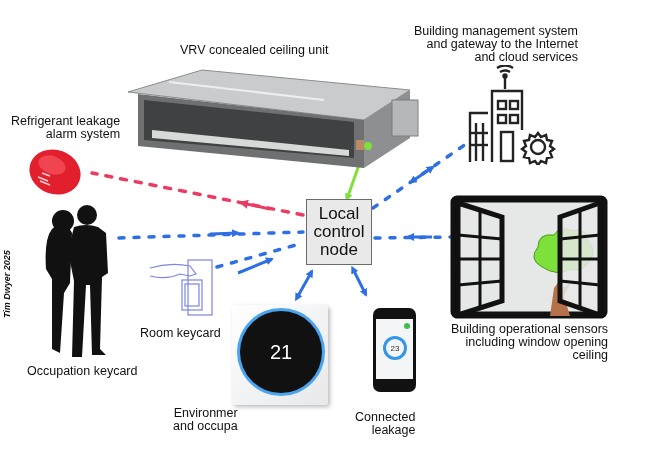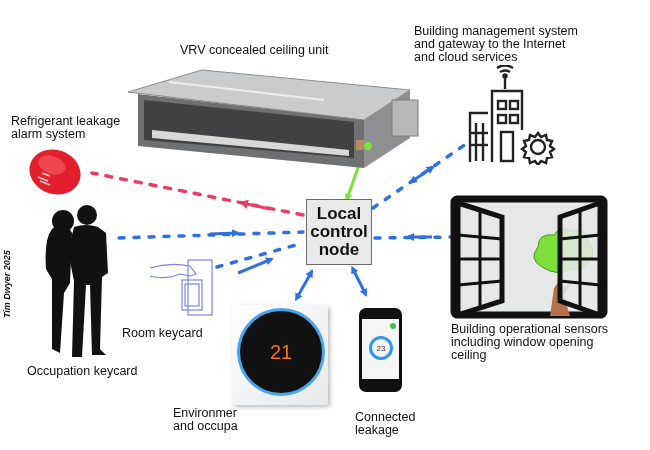--- a/index.html
+++ b/index.html
@@ -1,23 +1,23 @@
 <!DOCTYPE html>
 <html><head>
 <meta charset="utf-8">
 <style>
   html, body { margin:0; padding:0; background:#ffffff; }
   body { width:650px; height:450px; position:relative; overflow:hidden;
          font-family:"Liberation Sans", sans-serif; color:#111; }
-  .lbl { position:absolute; font-size:12.5px; line-height:13px; color:#111; white-space:pre-line; }
+  .lbl { position:absolute; font-size:12.5px; line-height:13px; color:#111; white-space:pre-line;text-align:right; }
   #links { position:absolute; left:0; top:0; }
   .node-box { position:absolute; left:306px; top:199px; width:66px; height:66px;
               background:#e8e9e8; border:1.5px solid #6b6b6b; box-sizing:border-box;
               display:flex; align-items:center; justify-content:center; text-align:center;
-              font-weight:bold; font-size:17px; line-height:18px; white-space:pre-line; color:#111; }
+              font-weight:normal; font-size:17px; line-height:18px; white-space:pre-line; color:#111; }
   .credit { position:absolute; left:2px; top:318px; transform:rotate(-90deg); transform-origin:left top;
             font-size:9px; font-weight:bold; font-style:italic; color:#111; white-space:nowrap; }
   .abs { position:absolute; }
 </style>
 </head>
 <body>
 
 <svg id="links" width="650" height="450">
   <defs>
     <marker id="ahB" markerWidth="8" markerHeight="8" refX="6" refY="4" orient="auto" markerUnits="userSpaceOnUse">
@@ -116,31 +116,31 @@
 <div class="lbl" style="left:27px;top:365px">Occupation keycard</div>
 
 <svg class="abs" style="left:148px;top:258px" width="70" height="62" viewBox="0 0 70 62">
   <g fill="none" stroke="#7c86e0" stroke-width="1.2">
     <path d="M2,10 q20,-6 40,-2 l6,8 -6,2 -10,-2 q-14,6 -30,2"></path>
     <rect x="40" y="2" width="24" height="55"></rect>
     <rect x="34" y="22" width="20" height="30"></rect>
     <rect x="37" y="26" width="14" height="22"></rect>
   </g>
 </svg>
-<div class="lbl" style="left:122px;top:327px">Room keycard</div>
+<div class="lbl" style="left:140px;top:327px">Room keycard</div>
 
 <div class="abs" style="left:232px;top:305px;width:96px;height:100px;background:linear-gradient(135deg,#ffffff,#e6e8ea);box-shadow:2px 2px 4px #bbb;border-radius:3px">
   <div class="abs" style="left:8px;top:6px;width:82px;height:82px;border-radius:50%;background:#111;box-shadow:0 0 0 3px #4aa4f0;display:flex;align-items:center;justify-content:center">
-    <span style="color:#f97316;font-size:20px">21</span>
+    <span style="color:#ffffff;font-size:20px">21</span>
   </div>
 </div>
 <div class="lbl" style="left:173px;top:407px">Environmer
 and occupa</div>
 
-<div class="abs" style="left:359px;top:308px;width:43px;height:84px;background:#111;border-radius:7px">
+<div class="abs" style="left:373px;top:308px;width:43px;height:84px;background:#111;border-radius:7px">
   <div class="abs" style="left:3px;top:11px;width:37px;height:60px;background:#f4f5f6">
     <div class="abs" style="left:7px;top:17px;width:18px;height:18px;border-radius:50%;border:3px solid #3596e4;display:flex;align-items:center;justify-content:center;font-size:8px;color:#333">23</div>
     <div class="abs" style="left:28px;top:4px;width:6px;height:6px;border-radius:50%;background:#3fbf4a"></div>
   </div>
 </div>
 <div class="lbl" style="left:355px;top:411px">Connected
 leakage</div>
 
 <svg class="abs" style="left:450px;top:195px" width="162" height="126" viewBox="0 0 162 126">
   <rect x="4" y="4" width="150" height="116" fill="#e6e8e7" stroke="#111" stroke-width="7" rx="3"></rect>

